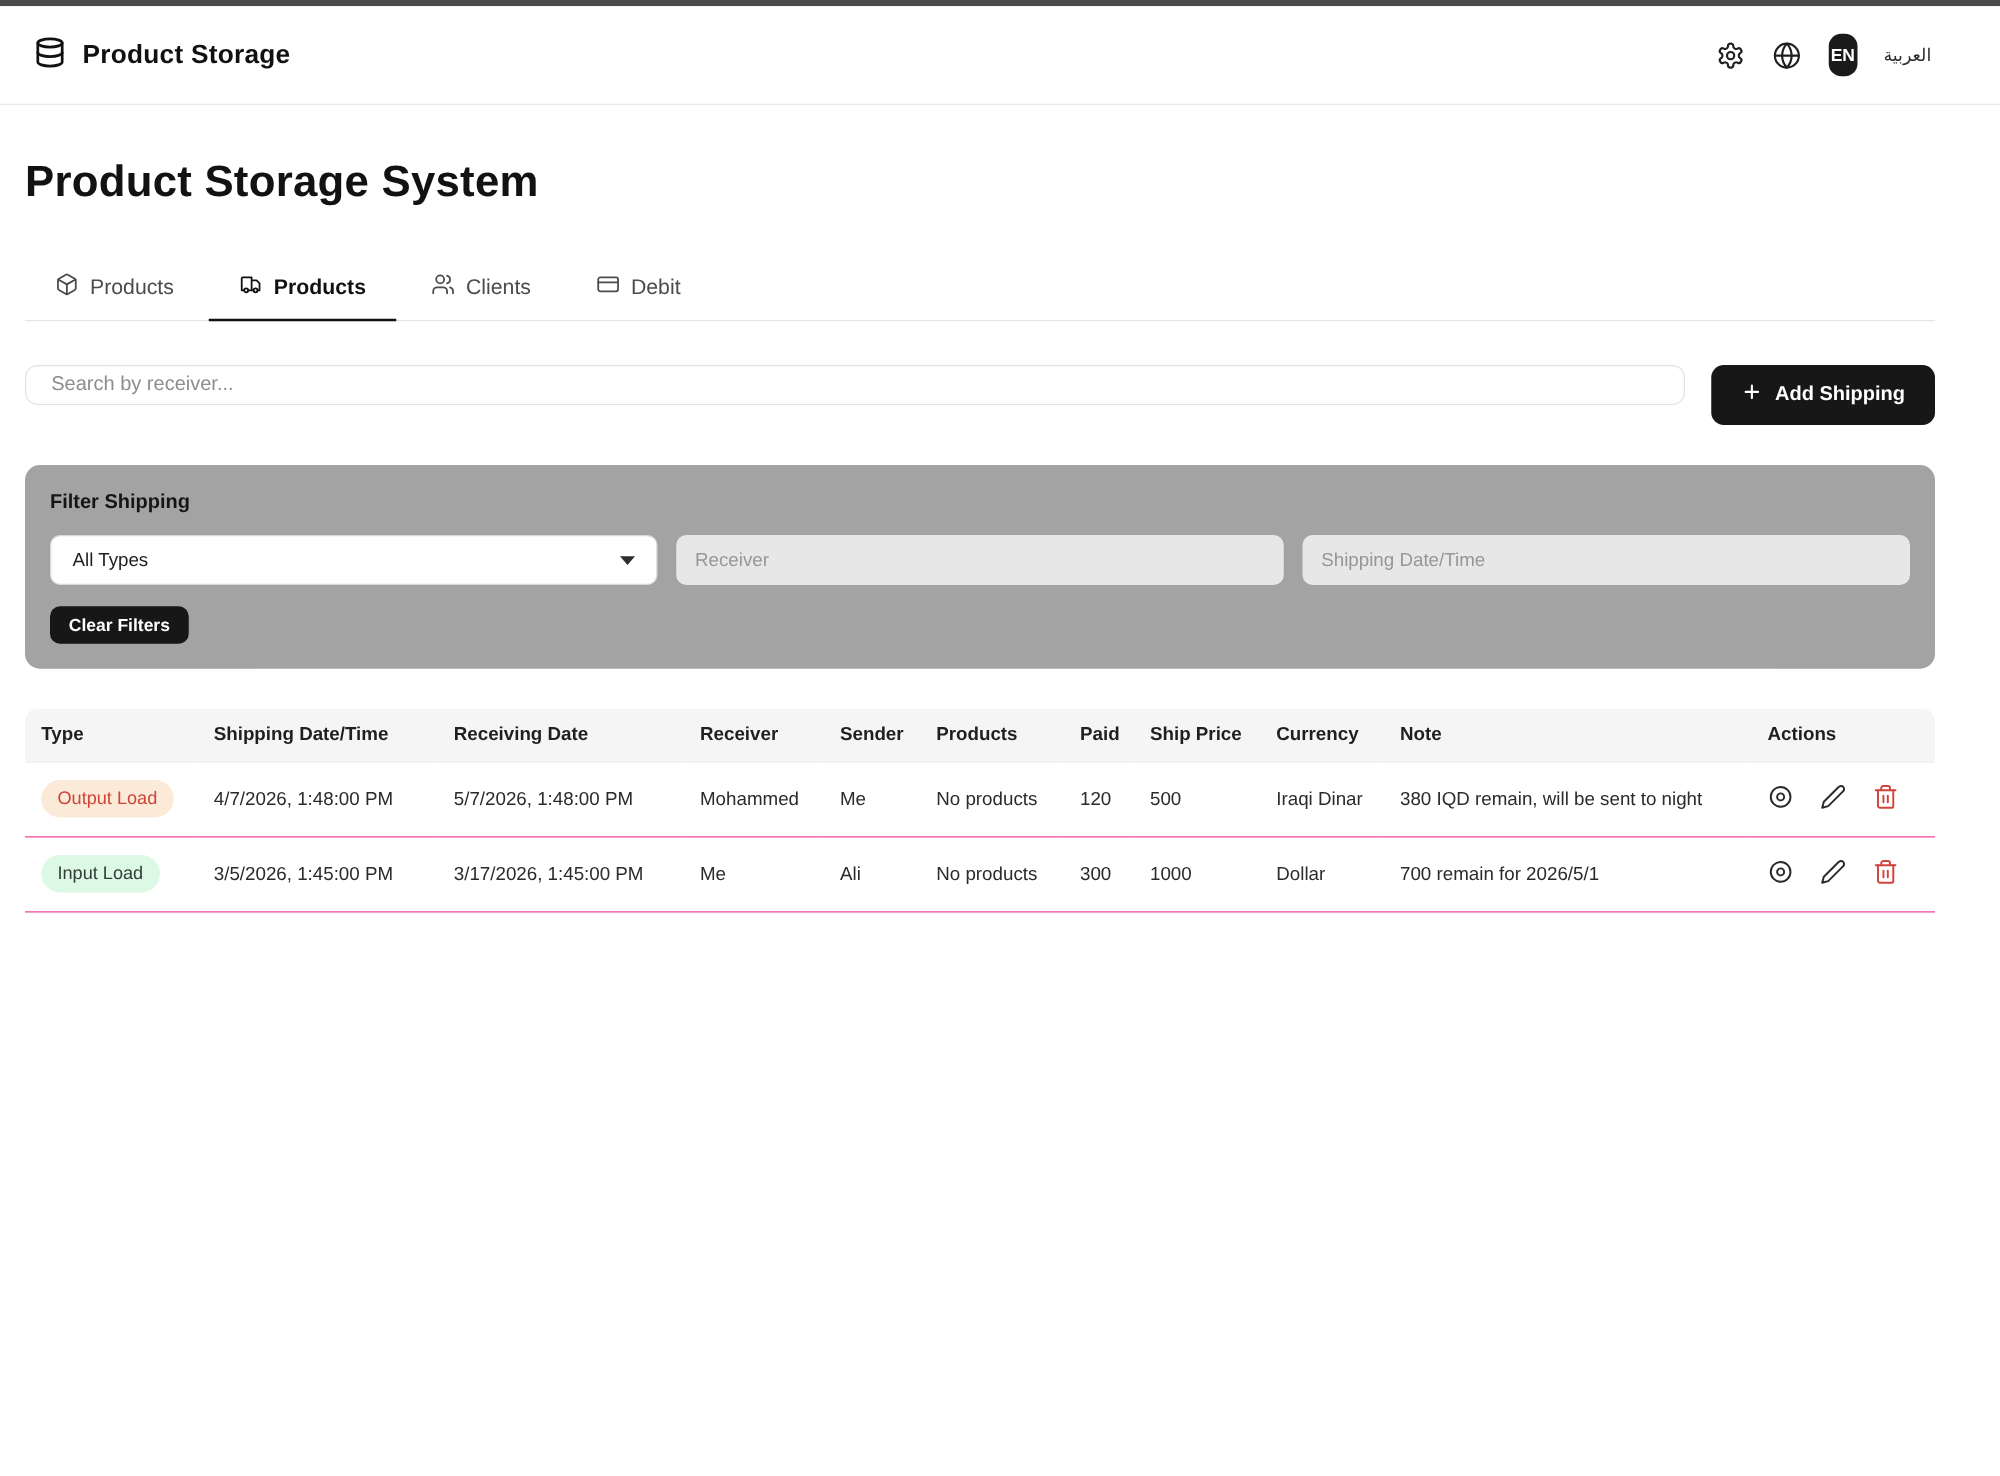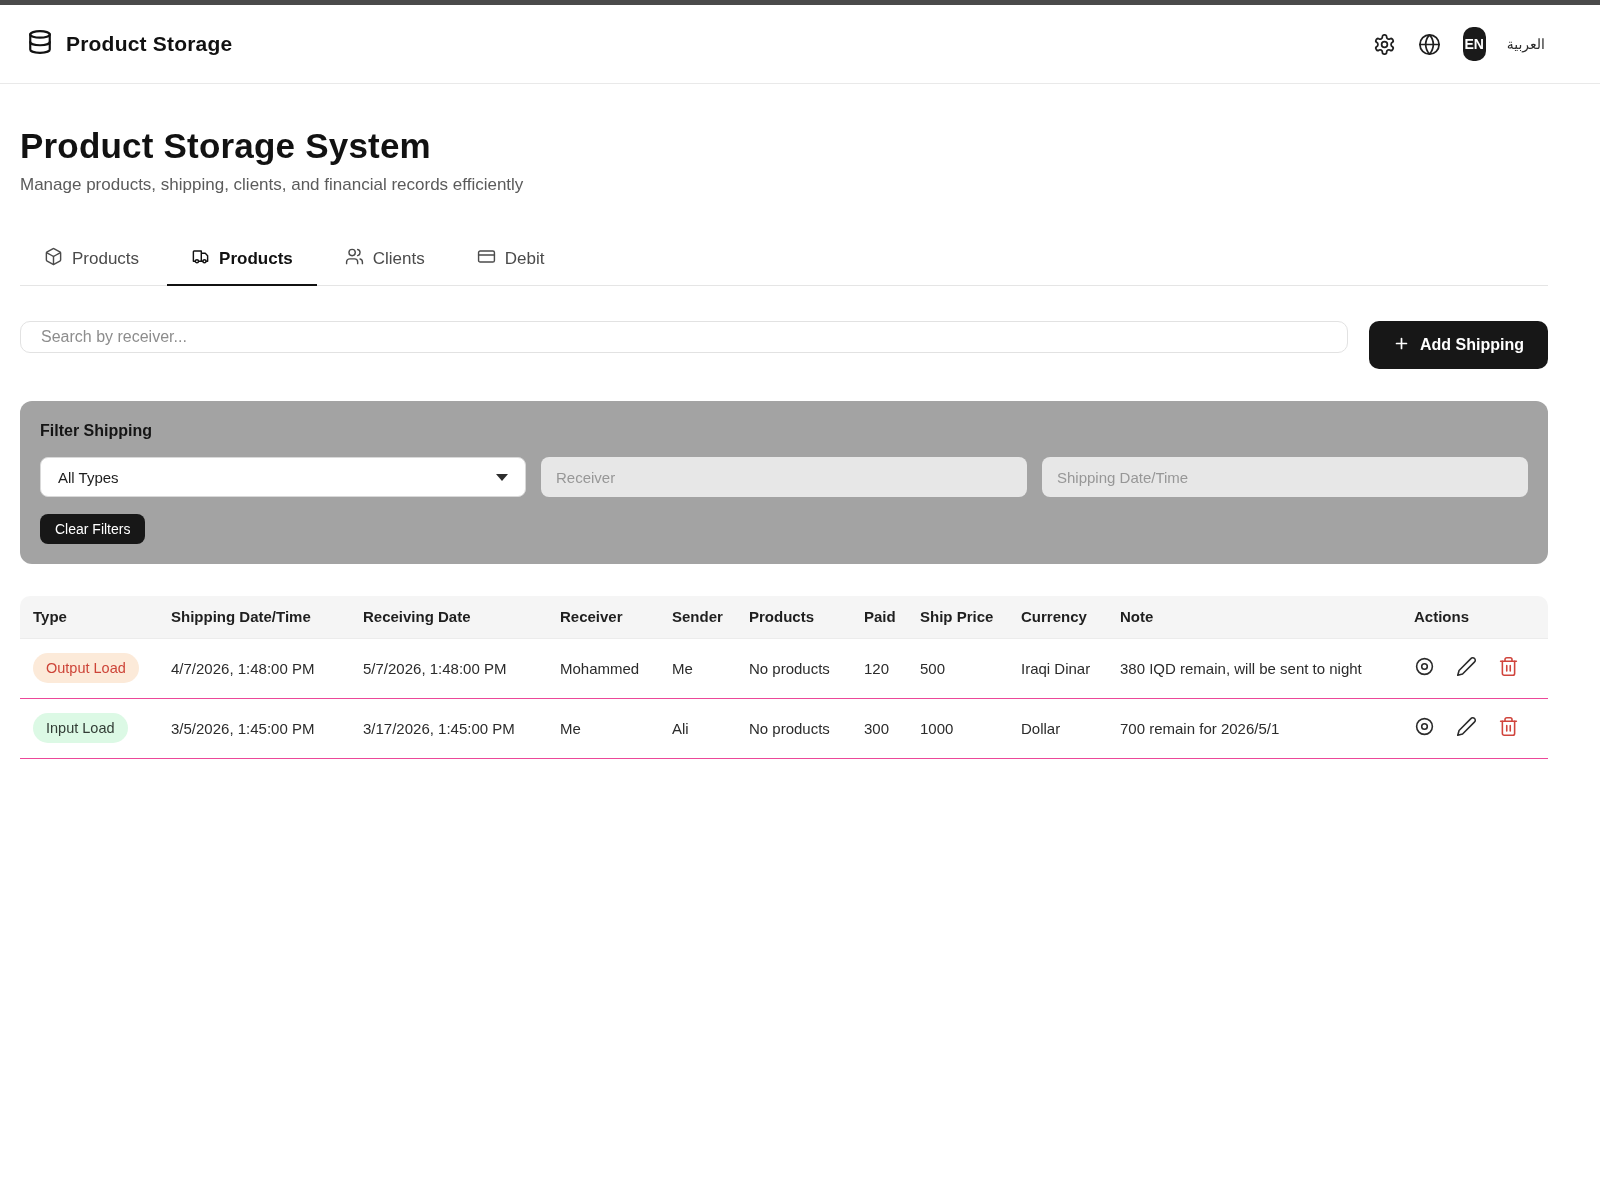--- a/index.html
+++ b/index.html
@@ -85,21 +85,21 @@
   .filter-select .caret { width: 0; height: 0; border-left: 6px solid transparent;
     border-right: 6px solid transparent; border-top: 7px solid #2d2d2d; }
   .filter-input {
     width: 486px; height: 40px; background: #e7e7e7; border: none; border-radius: 8px;
     padding: 0 15px; font-size: 15px; color: #333; outline: none;
     font-family: "Liberation Sans", sans-serif;
   }
   .filter-input::placeholder { color: #979797; }
   .clear-btn {
     margin-top: 17px; background: #171717; color: #fff; border: none; border-radius: 8px;
-    padding: 7px 15px; font-size: 14px; font-weight: 400; cursor: pointer;
+    padding: 7px 15px; font-size: 14px; font-weight: 700; cursor: pointer;
     font-family: "Liberation Sans", sans-serif;
   }
 
   
   .ship-table { margin-top: 32px; width: 1528px; border-collapse: collapse; table-layout: fixed; }
   .ship-table th {
     background: #f5f5f5; text-align: left; font-size: 15px; font-weight: 700; color: #1f1f1f;
     height: 42px; padding: 0 0 0 13px; border-bottom: 1px solid #ececec; white-space: nowrap;
   }
   .ship-table th:first-child { border-top-left-radius: 10px; }
@@ -150,21 +150,20 @@
         <path d="M12 2a15.3 15.3 0 0 1 4 10 15.3 15.3 0 0 1-4 10 15.3 15.3 0 0 1-4-10 15.3 15.3 0 0 1 4-10z"></path>
       </svg>
     </button>
     <button class="lang-badge">EN</button>
     <button class="lang-alt">العربية</button>
   </div>
 </header>
 
 <main class="main">
   <h1 class="page-title">Product Storage System</h1>
-  <p class="page-subtitle">Manage products, shipping, clients, and financial records efficiently</p>
 
   <nav class="tabs">
     <button class="tab">
       <span>
         <svg viewBox="0 0 24 24" fill="none" stroke-width="1.8" stroke-linecap="round" stroke-linejoin="round">
           <path d="M21 8a2 2 0 0 0-1-1.73l-7-4a2 2 0 0 0-2 0l-7 4A2 2 0 0 0 3 8v8a2 2 0 0 0 1 1.73l7 4a2 2 0 0 0 2 0l7-4A2 2 0 0 0 21 16Z"></path>
           <path d="m3.3 7 8.7 5 8.7-5"></path>
             <path d="M12 22V12"></path>
         </svg>
       </span>

